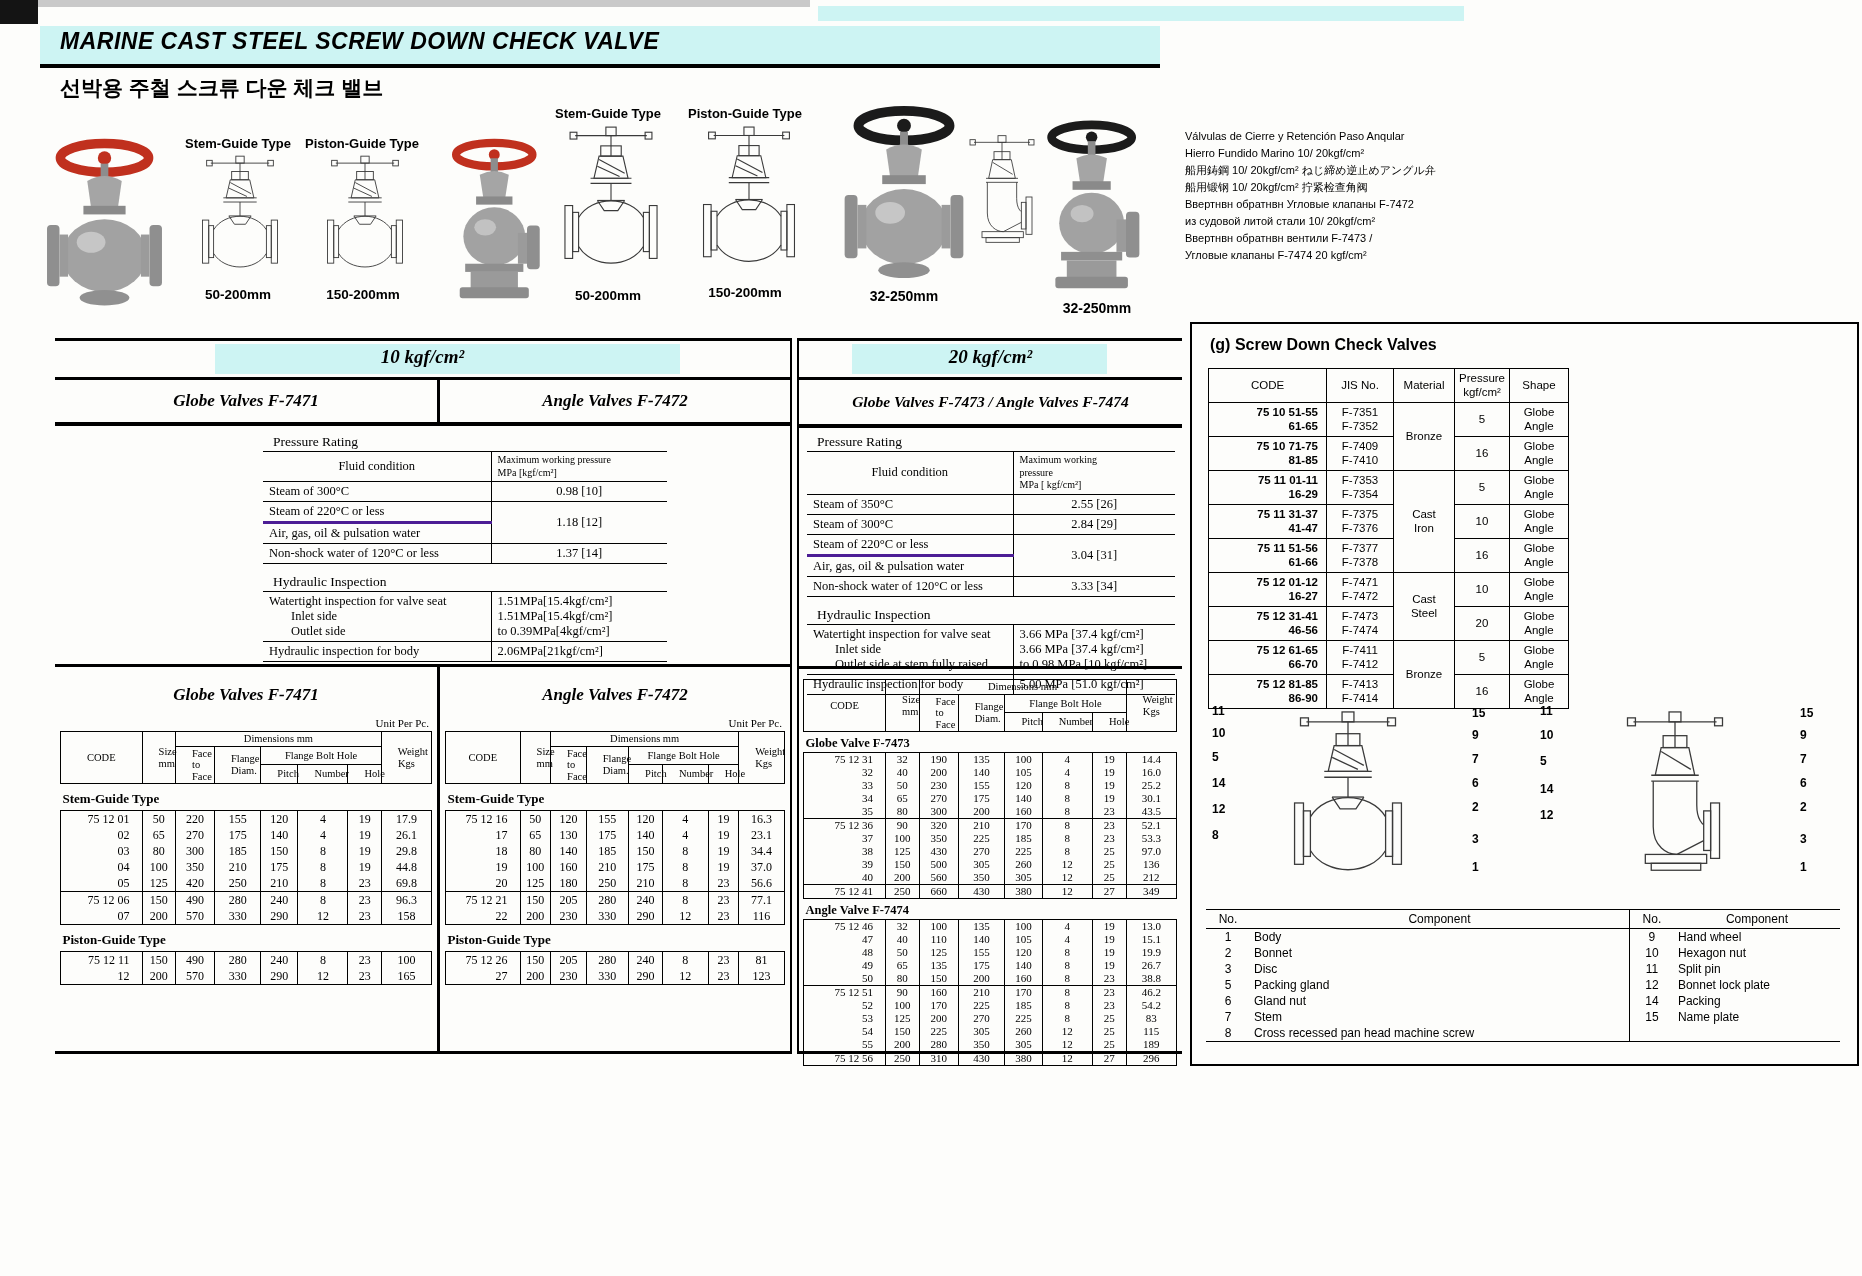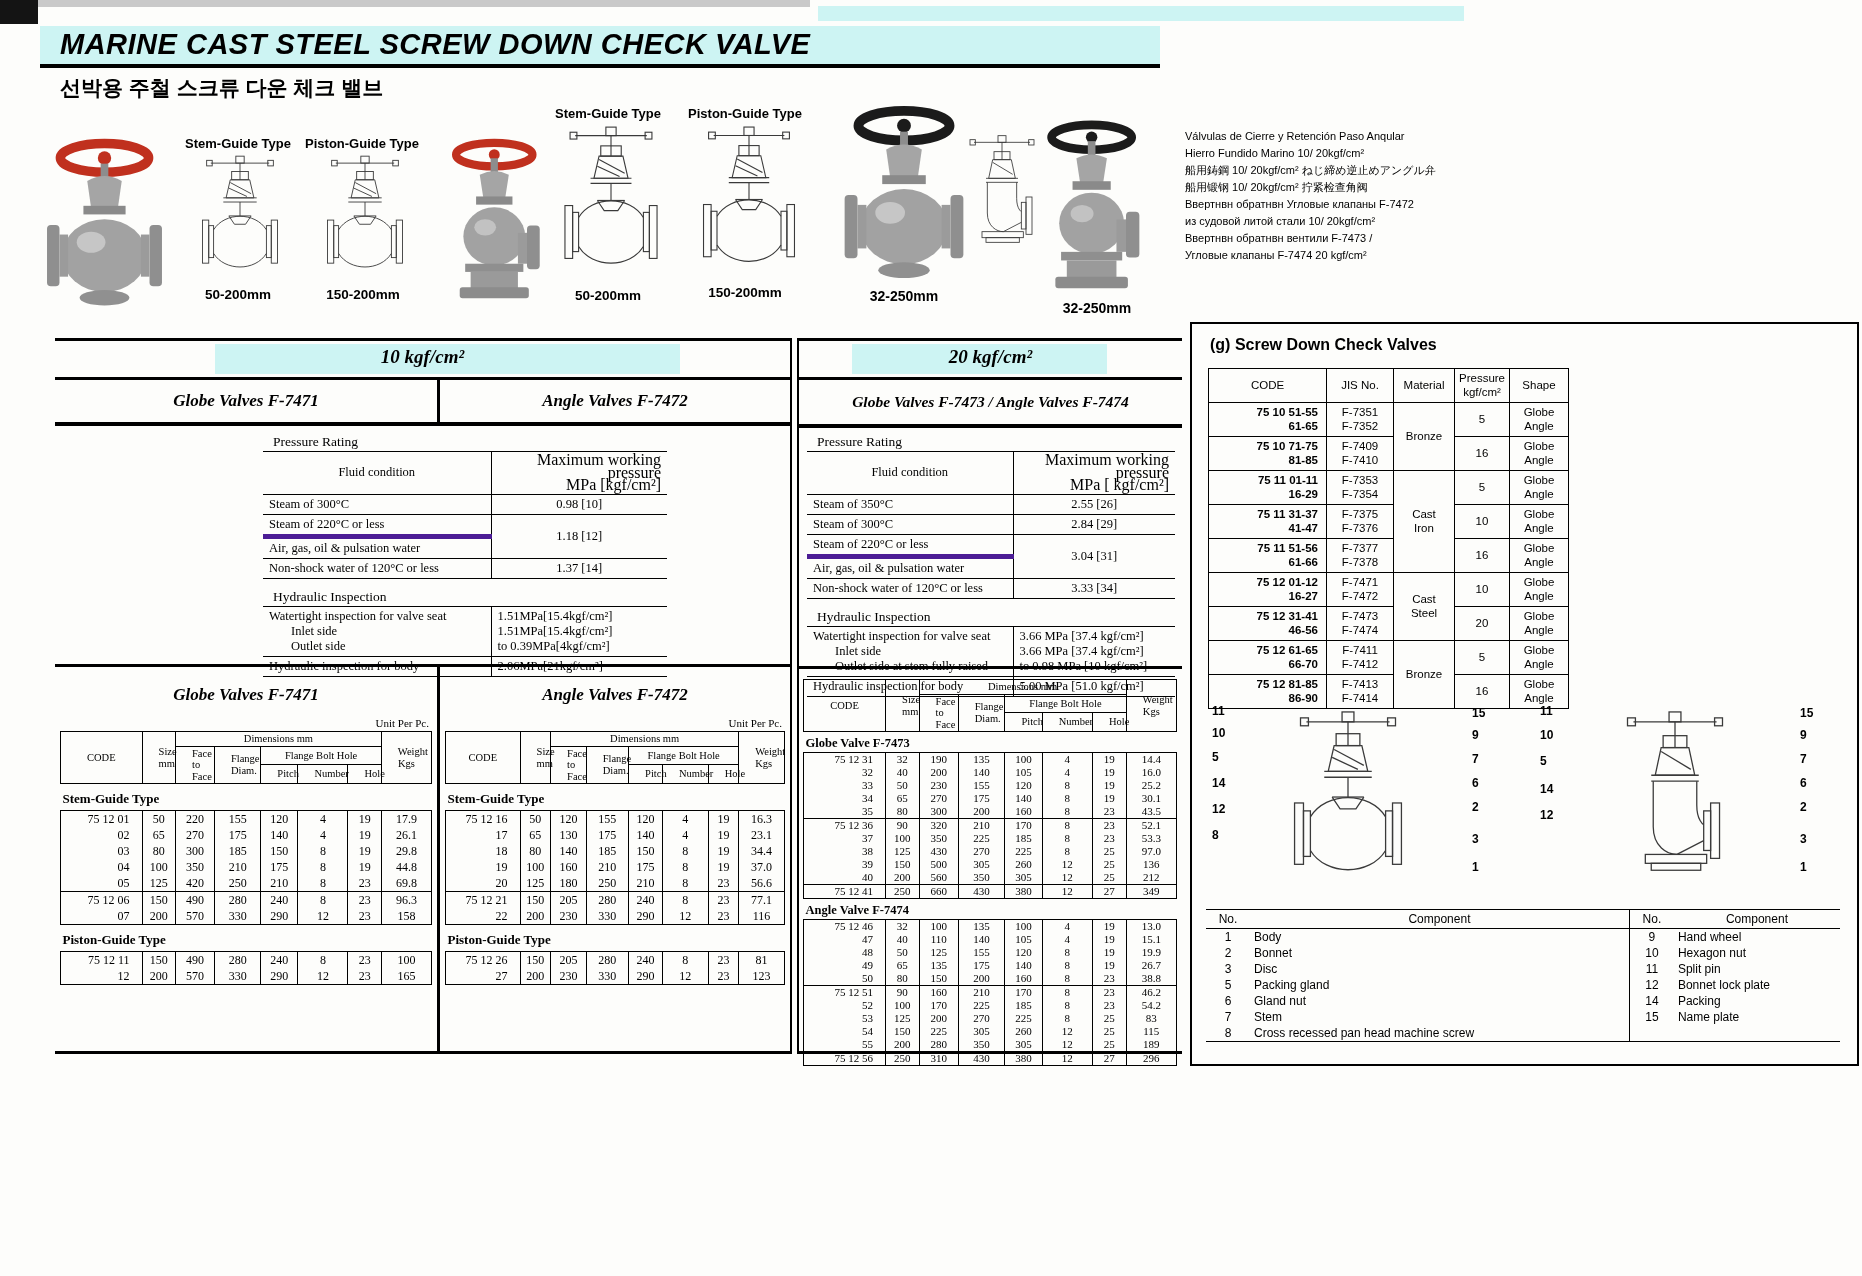--- a/index.html
+++ b/index.html
@@ -2,21 +2,21 @@
 <html><head>
 <meta charset="utf-8">
 <style>
   html,body{margin:0;padding:0;background:#e8e8e8;}
   .page{position:relative;width:1862px;height:1276px;background:#fdfdfb;font-family:"Liberation Sans",sans-serif;color:#000;overflow:hidden;}
   .abs{position:absolute;}
   .corner{left:0;top:0;width:38px;height:24px;background:#141414;}
   .strip-gray{left:38px;top:0;width:772px;height:7px;background:#c9c9c9;}
   .strip-cyan{left:818px;top:6px;width:646px;height:15px;background:#cdf4f3;}
   .title-band{left:40px;top:26px;width:1120px;height:38px;background:#cdf4f3;border-bottom:4px solid #000;}
-  .title-text{position:absolute;left:20px;top:2px;font-size:29px;font-weight:bold;font-style:italic;letter-spacing:.5px;white-space:nowrap;}
+  .title-text{position:absolute;left:20px;top:2px;font-size:23px;font-weight:bold;font-style:italic;letter-spacing:.5px;white-space:nowrap;}
   .subtitle{left:60px;top:74px;font-size:21px;font-weight:bold;}
   .figlabel{font-weight:bold;font-size:13px;text-align:center;white-space:nowrap;}
   .figsize{font-weight:bold;font-size:13.5px;text-align:center;white-space:nowrap;}
   .intro{left:1185px;top:128px;width:300px;font-size:11px;line-height:17px;}
   .intro div{white-space:nowrap;}
 
   
   .sec{top:338px;height:710px;border-top:3px solid #000;border-bottom:3px solid #000;font-family:Liberation Serif, serif;}
   .sec-left{left:55px;width:735px;border-right:2px solid #000;}
   .sec-right{left:797px;width:383px;border-left:2px solid #000;}
@@ -36,23 +36,23 @@
   .unit{text-align:right;font-size:11px;margin:12px 8px 2px 0;}
 
   
   .pblock{position:absolute;}
   .pr-title{font-size:13.5px;padding-left:10px;margin-bottom:1px;}
   .hyd-t{margin-top:10px;}
   .pr-table{border-collapse:collapse;border-top:1.5px solid #000;border-bottom:1.5px solid #000;}
   .pr-table td{padding:2px 6px;font-size:12.5px;vertical-align:middle;}
   .pr-table td.v{border-left:1px solid #000;}
   .pr-table tr.l td{border-top:1px solid #000;}
-  .pr-table tr.l2 td{border-top:5px solid #4c1d95;}
+  .pr-table tr.l2 td{border-top:3px solid #4c1d95;}
   .pr-table .hc{text-align:center;}
-  .pr-table .hs{font-size:16px;line-height:12.5px;text-align:right;}
+  .pr-table .hs{font-size:10px;line-height:12.5px;text-align:left;}
   .pr-table .val{text-align:center;}
   .prewrap{white-space:pre-line;}
   .ind{padding-left:22px;}
 
   
   .dim{border-collapse:collapse;table-layout:fixed;}
   .w-code{width:22%}.w-size{width:9%}.w-f2f{width:10.5%}.w-fd{width:12.5%}.w-p{width:10%}.w-n{width:13.5%}.w-h{width:9%}.w-w{width:13.5%}
   .dim th{border:1px solid #000;font-size:10.5px;font-weight:normal;padding:1px 16px;line-height:11.5px;}
   .dim td{font-size:12px;padding:0 2px;text-align:center;line-height:16px;}
   .dim td.c0{text-align:right;padding-right:12px;}

